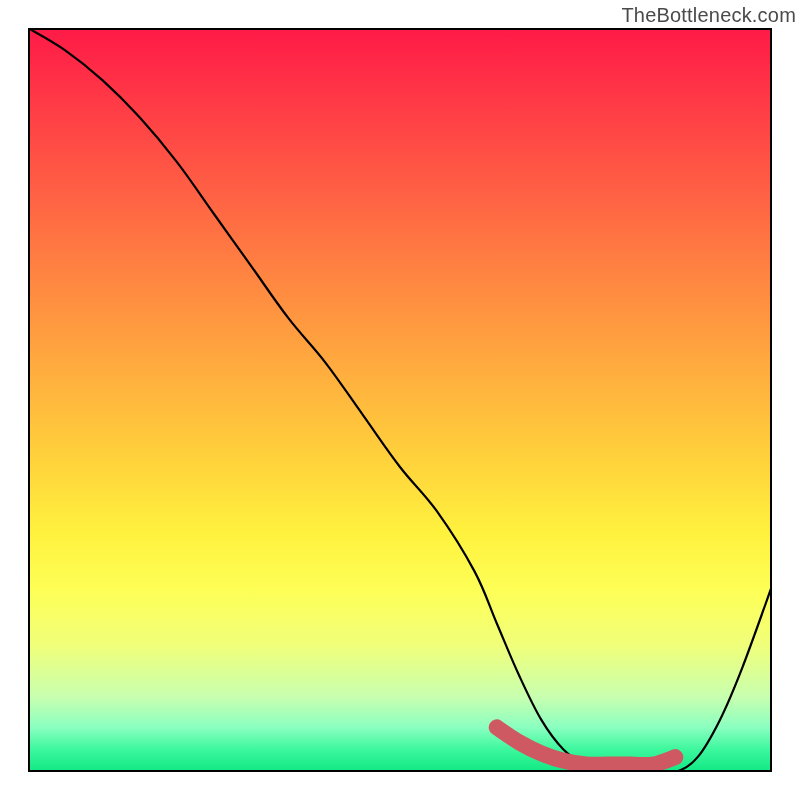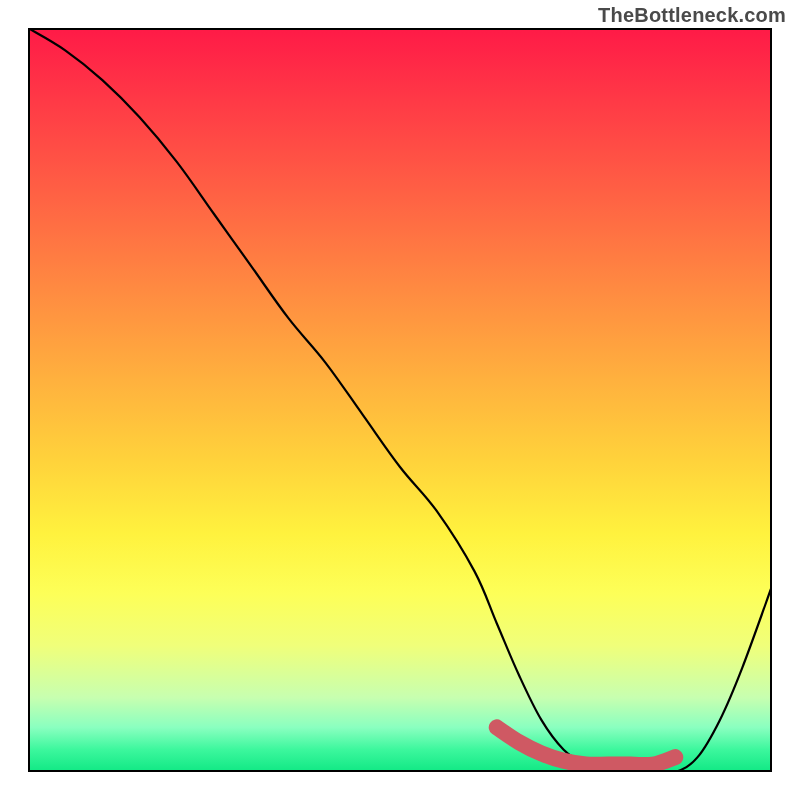--- a/index.html
+++ b/index.html
@@ -12,23 +12,23 @@
     overflow: hidden;
   }
   .chart-wrap {
     position: relative;
     width: 800px;
     height: 800px;
   }
   .watermark {
     position: absolute;
     top: 4px;
-    right: 14px;
+    right: 4px;
     font-size: 20px;
-    font-weight: 700;
+    font-weight: 400;
     color: #4a4a4a;
     letter-spacing: 0.2px;
     z-index: 5;
   }
   .plot-area {
     position: absolute;
     left: 28px;
     top: 28px;
     width: 744px;
     height: 744px;

